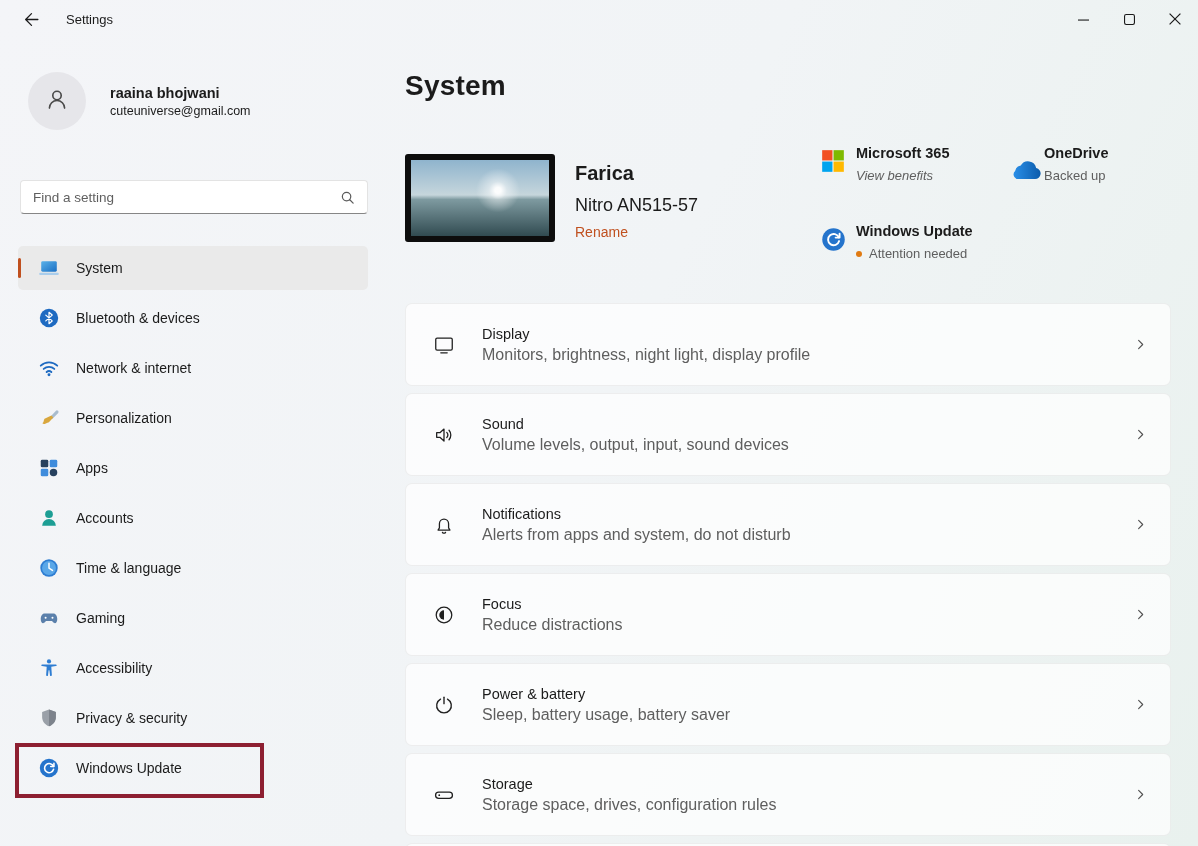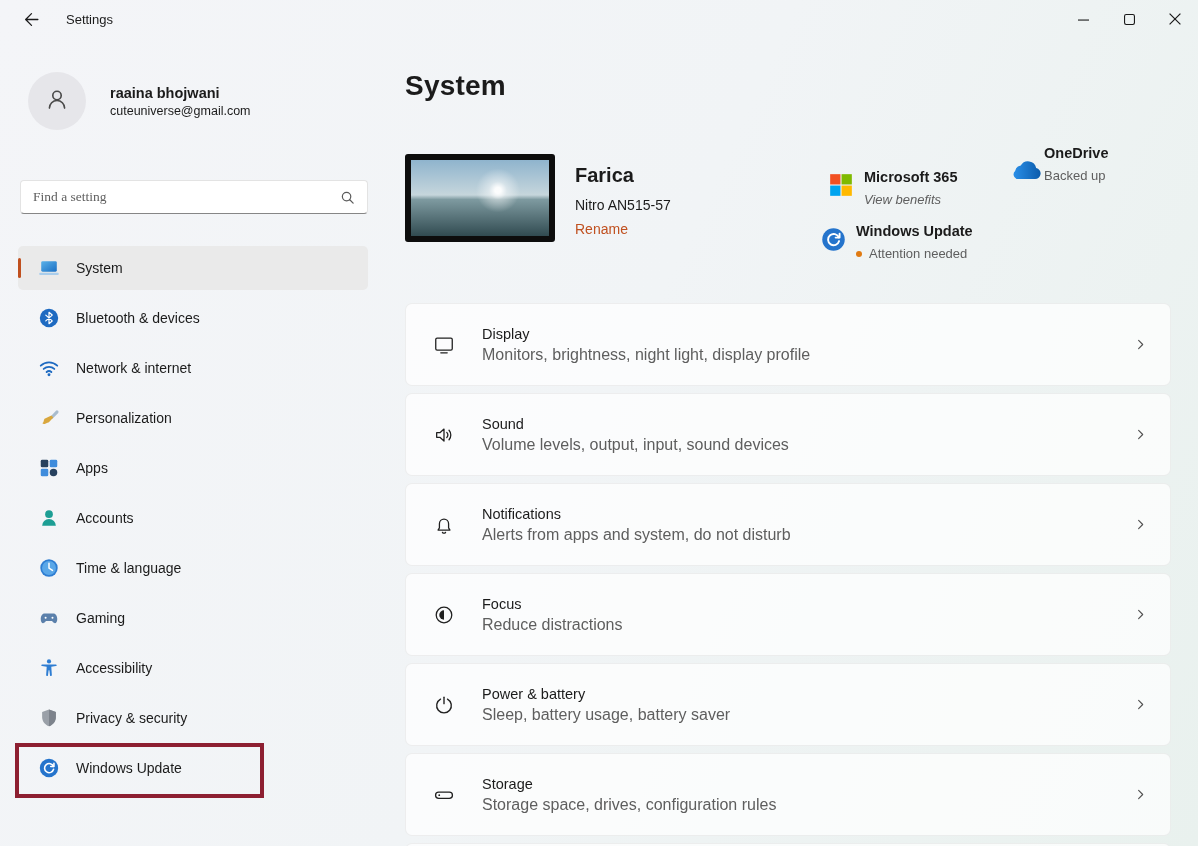--- a/index.html
+++ b/index.html
@@ -15,46 +15,46 @@
   .tb-title{ position:absolute; left:66px; top:12px; font-size:13px; color:#1b1b1b; }
   .win-controls{ position:absolute; right:0; top:0; display:flex; }
   .win-controls button{ width:46px; height:40px; border:none; background:transparent; display:flex; align-items:center; justify-content:center; cursor:pointer; }
   
   .profile{ position:absolute; left:28px; top:72px; display:flex; align-items:center; cursor:pointer; }
   .avatar{ width:58px; height:58px; border-radius:50%; background:#e6e6ea; display:flex; align-items:center; justify-content:center; }
   .profile-text{ margin-left:24px; }
   .uname{ font-size:14.5px; font-weight:700; }
   .uemail{ font-size:12.5px; color:#1b1b1b; margin-top:3px; }
   .searchbox{ position:absolute; left:20px; top:180px; width:348px; height:34px; background:#ffffff; border:1px solid #e3e3e3; border-bottom:1px solid #868686; border-radius:4px; display:flex; align-items:center; }
-  .searchbox input{ flex:1; border:none; outline:none; background:transparent; font-size:13.5px; padding:0 10px 0 12px; color:#c2410c; font-family:Liberation Serif, serif; }
+  .searchbox input{ flex:1; border:none; outline:none; background:transparent; font-size:13.5px; padding:0 10px 0 12px; color:#c2410c; font-family:Liberation Sans, sans-serif; }
   .searchbox input::placeholder{ color:#5f5f5f; }
   .sicon{ margin-right:12px; display:flex; }
   .nav{ position:absolute; left:18px; top:246px; width:350px; }
   .nav-item{ position:relative; height:44px; margin-bottom:6px; border-radius:5px; display:flex; align-items:center; padding-left:20px; cursor:pointer; }
   .nav-item.selected{ background:#eaeaea; }
   .nav-item.selected .pill{ position:absolute; left:0; top:12px; bottom:12px; width:3px; border-radius:2px; background:var(--accent,#c0501f); }
   .nav-icon{ width:22px; display:flex; justify-content:center; }
   .nav-label{ margin-left:16px; font-size:14px; }
   .hl-box{ position:absolute; left:15px; top:743px; width:249px; height:55px; border:4px solid var(--highlight,#8d1f31); pointer-events:none; }
   
   .page-title{ position:absolute; left:405px; top:70px; font-size:28px; font-weight:700; letter-spacing:.2px; }
   .device{ position:absolute; left:405px; top:154px; display:flex;align-items:center; }
   .thumb{
     width:150px; height:88px; border:6px solid #0d0d0d; border-radius:3px;
     background:
       radial-gradient(circle at 63% 40%, rgba(255,255,255,.95) 0 3px, rgba(255,255,255,.45) 9px, rgba(255,255,255,0) 22px),
       linear-gradient(180deg,#8fb4cd 0%,#c6d6dc 46%,#7e9aa0 52%,#314b51 100%);
   }
   .device-info{ margin-left:20px; padding-top:6px; }
   .dev-name{ font-size:20px; font-weight:700; }
-  .dev-model{ font-size:14px; margin-top:10px; }
+  .dev-model{ font-size:18px; margin-top:10px; }
   .dev-rename{ font-size:14px; margin-top:8px; color:var(--accent,#c0501f); cursor:pointer; display:inline-block; }
   .status{ position:absolute; left:820px; top:145px; width:360px; }
   .status-card{ position:absolute; display:flex; cursor:pointer; }
-  .sc-ms365{ left:8px; top:0;margin-top:24px; }
+  .sc-ms365{ left:0; top:0; }
   .sc-onedrive{ left:188px; top:0;align-items:flex-end; }
   .sc-update{ left:0; top:78px; }
   .sc-icon{ width:36px; display:flex; justify-content:flex-start; padding-top:3px; }
   .sc-title{ font-size:14.5px; font-weight:700; }
   .sc-sub{ font-size:13px; color:#5e5e5e; margin-top:7px; }
   .sc-sub.link{ cursor:pointer;font-style:italic; }
   .dot{ display:inline-block; width:6px; height:6px; border-radius:50%; background:var(--attention,#e07a12); margin-right:7px; vertical-align:1px; }
   .rows{ position:absolute; left:405px; top:303px; width:766px; display:flex; flex-direction:column; gap:7px; }
   .row{
     height:83px; background:rgba(255,255,255,.72); border:1px solid rgba(0,0,0,.06);

